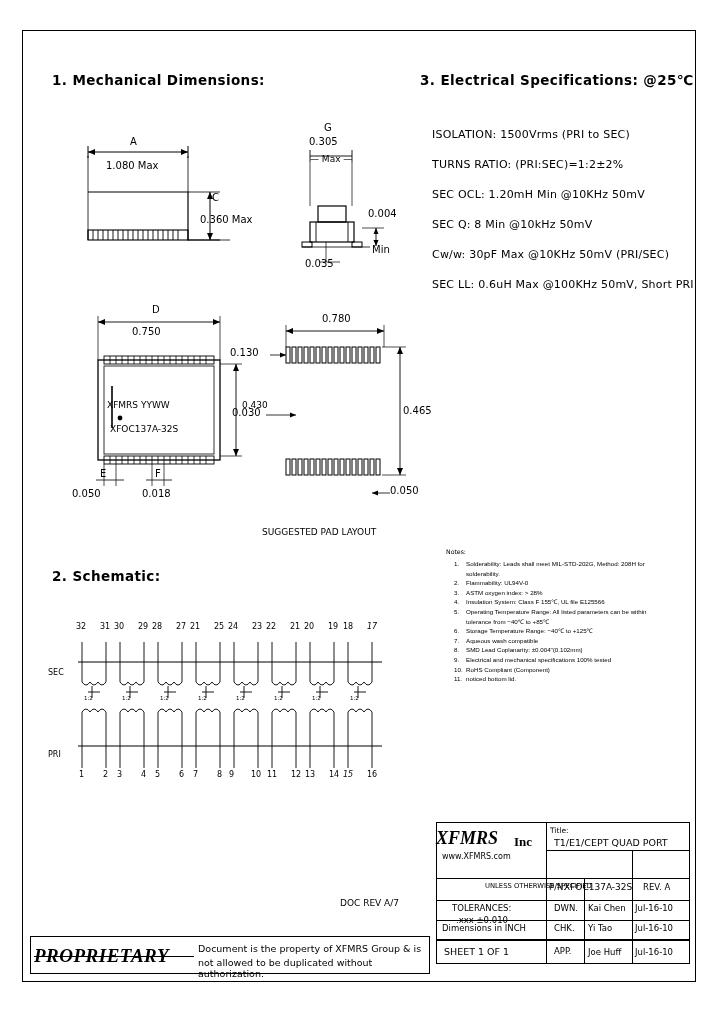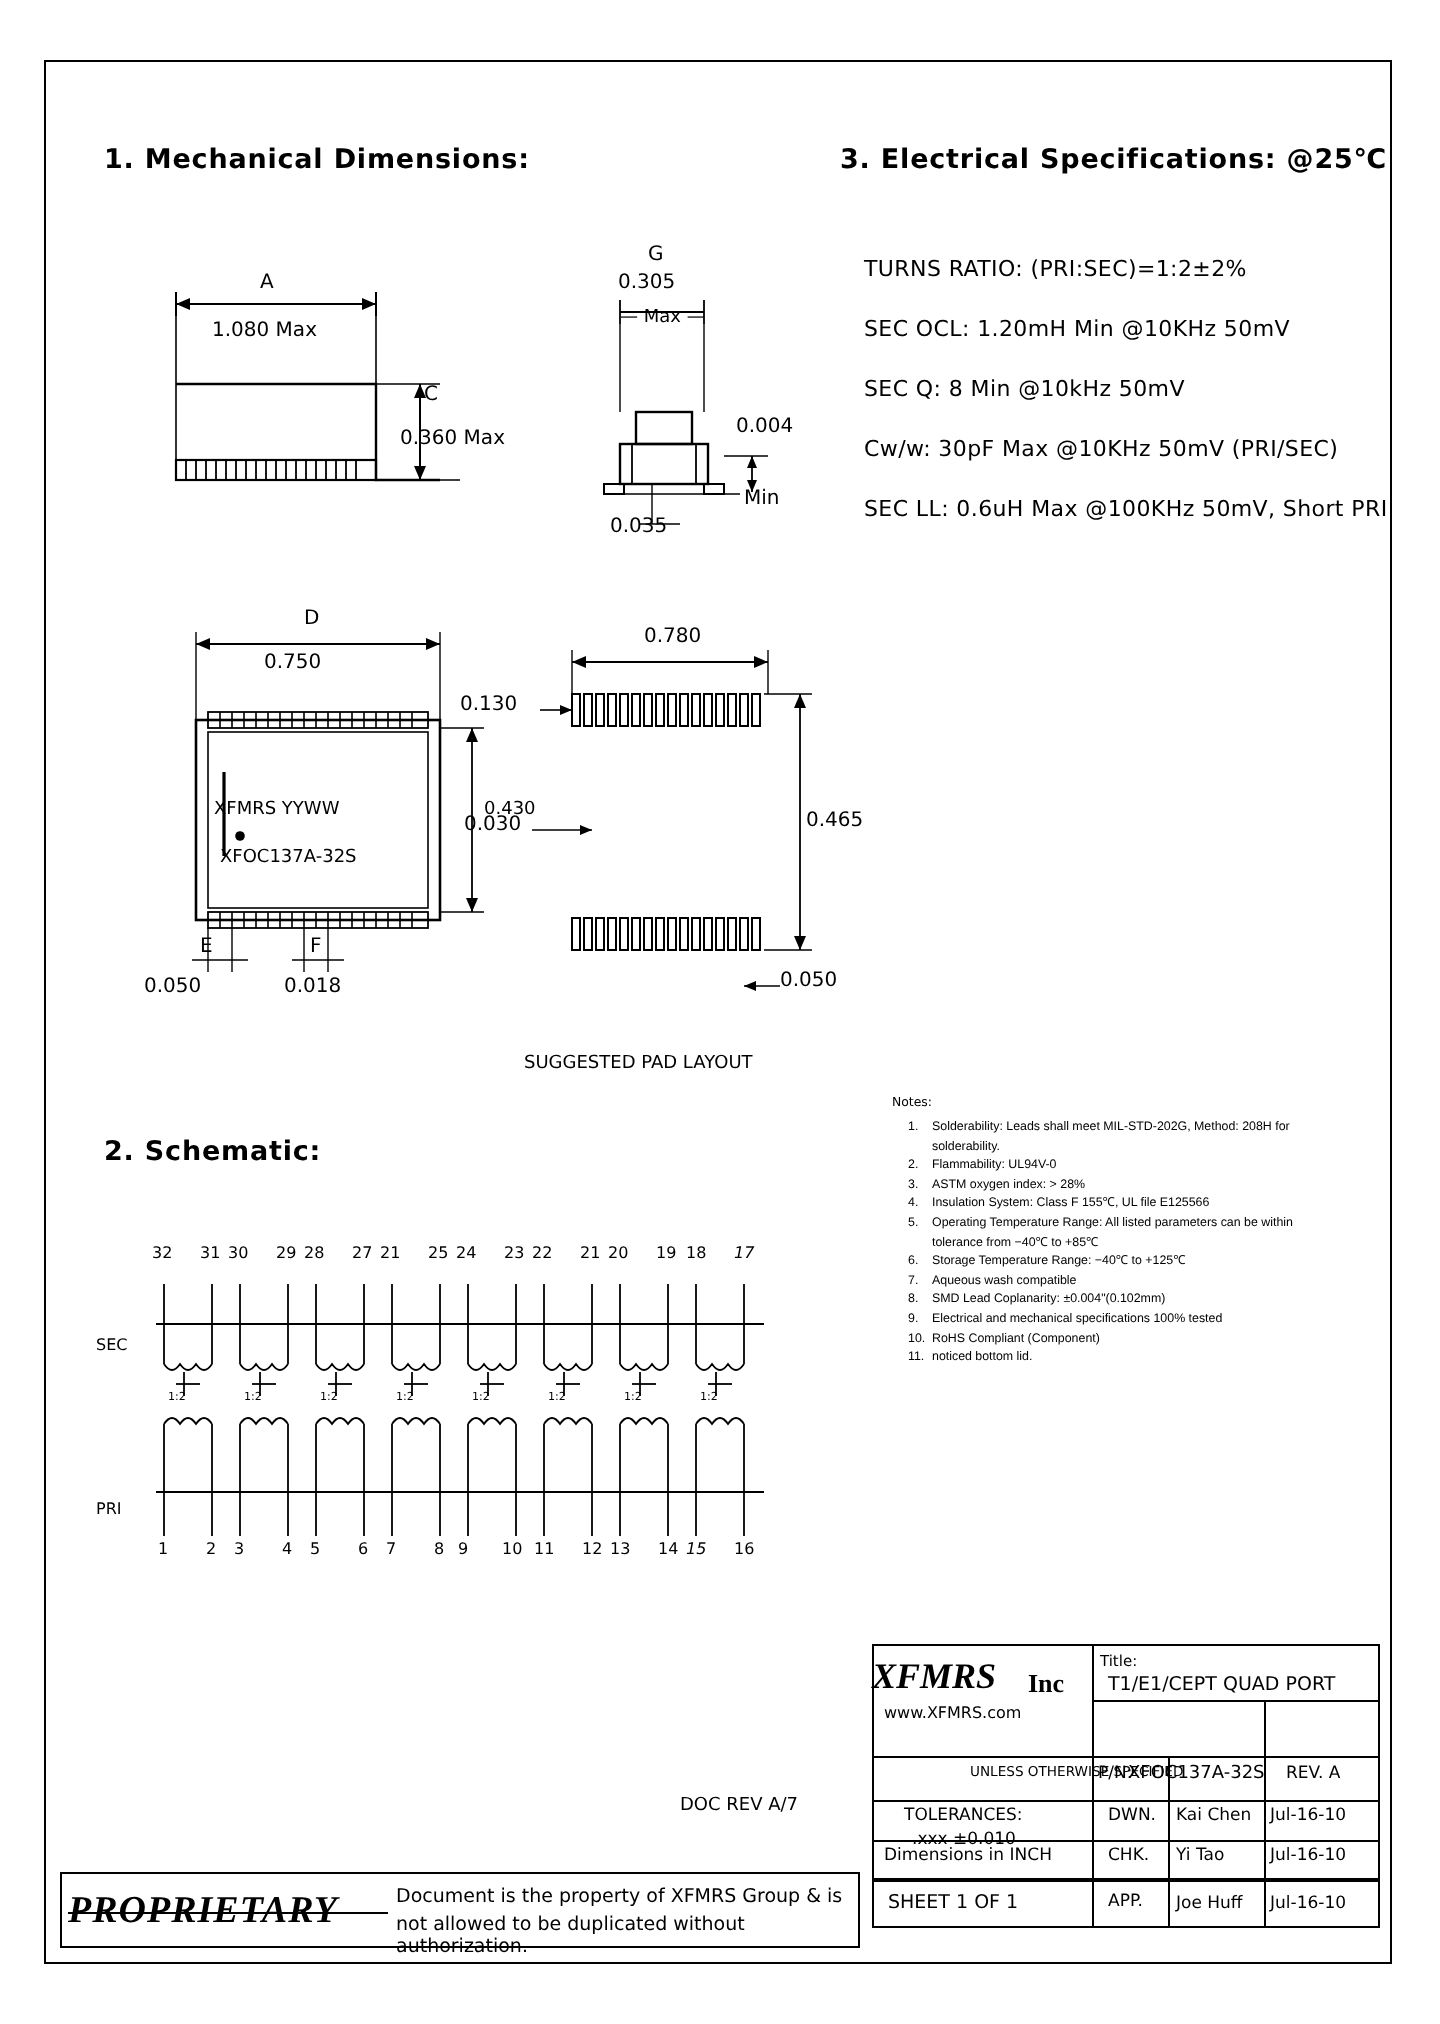--- a/index.html
+++ b/index.html
@@ -33,20 +33,21 @@
 <body>
 
 <div id="sheet">
   <div class="frame"></div>
 
   <div class="abs hdr t" style="left:52px;top:72px;">1. Mechanical Dimensions:</div>
   <div class="abs hdr t" style="left:420px;top:72px;">3. Electrical Specifications: @25℃</div>
   <div class="abs hdr t" style="left:52px;top:568px;">2. Schematic:</div>
 
   <div class="abs" style="left:432px;top:128px;width:260px;">
+    <div class="spec t" style="margin-bottom:17px;">ISOLATION: 1500Vrms (PRI to SEC)</div>
     <div class="spec t" style="margin-bottom:17px;">TURNS RATIO: (PRI:SEC)=1:2±2%</div>
     <div class="spec t" style="margin-bottom:17px;">SEC OCL: 1.20mH Min @10KHz 50mV</div>
     <div class="spec t" style="margin-bottom:17px;">SEC Q: 8 Min @10kHz 50mV</div>
     <div class="spec t" style="margin-bottom:17px;">Cw/w: 30pF Max @10KHz 50mV (PRI/SEC)</div>
     <div class="spec t" style="margin-bottom:17px;">SEC LL: 0.6uH Max @100KHz 50mV, Short PRI</div>
   </div>
 
   <div class="abs" style="left:60px;top:130px;width:240px;height:160px;">
     <svg width="240" height="160" viewBox="0 0 240 160">
 

